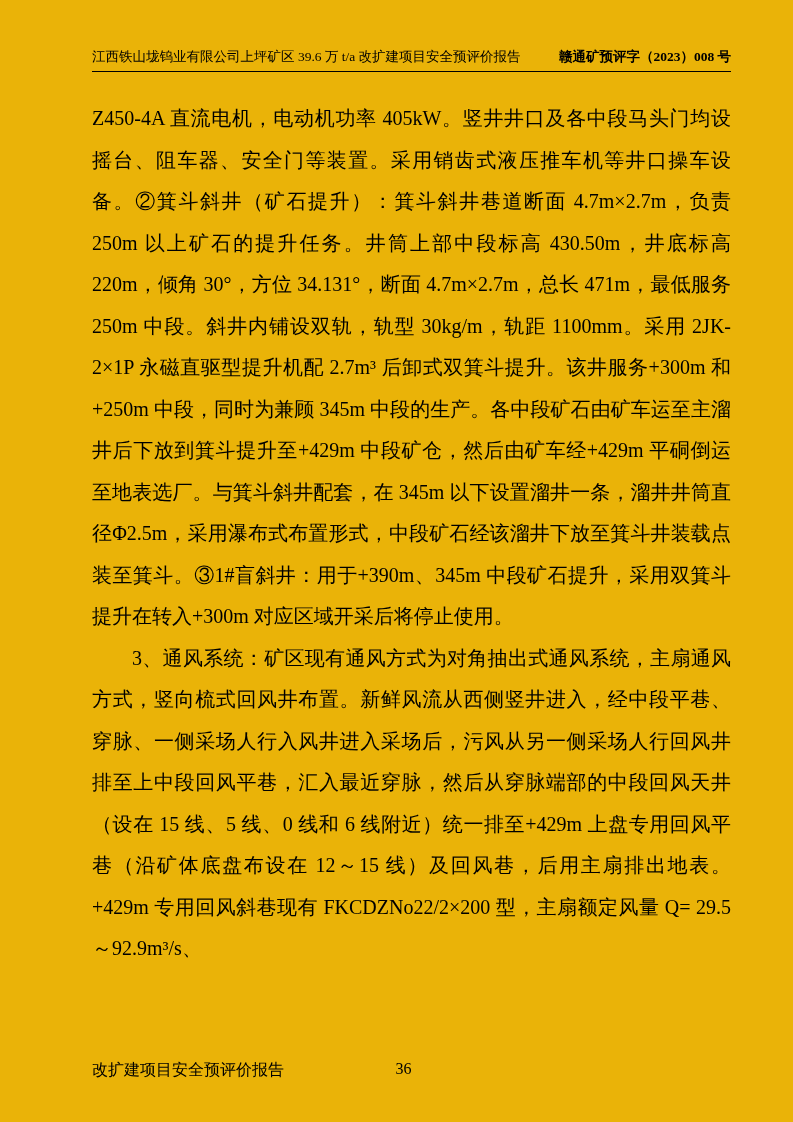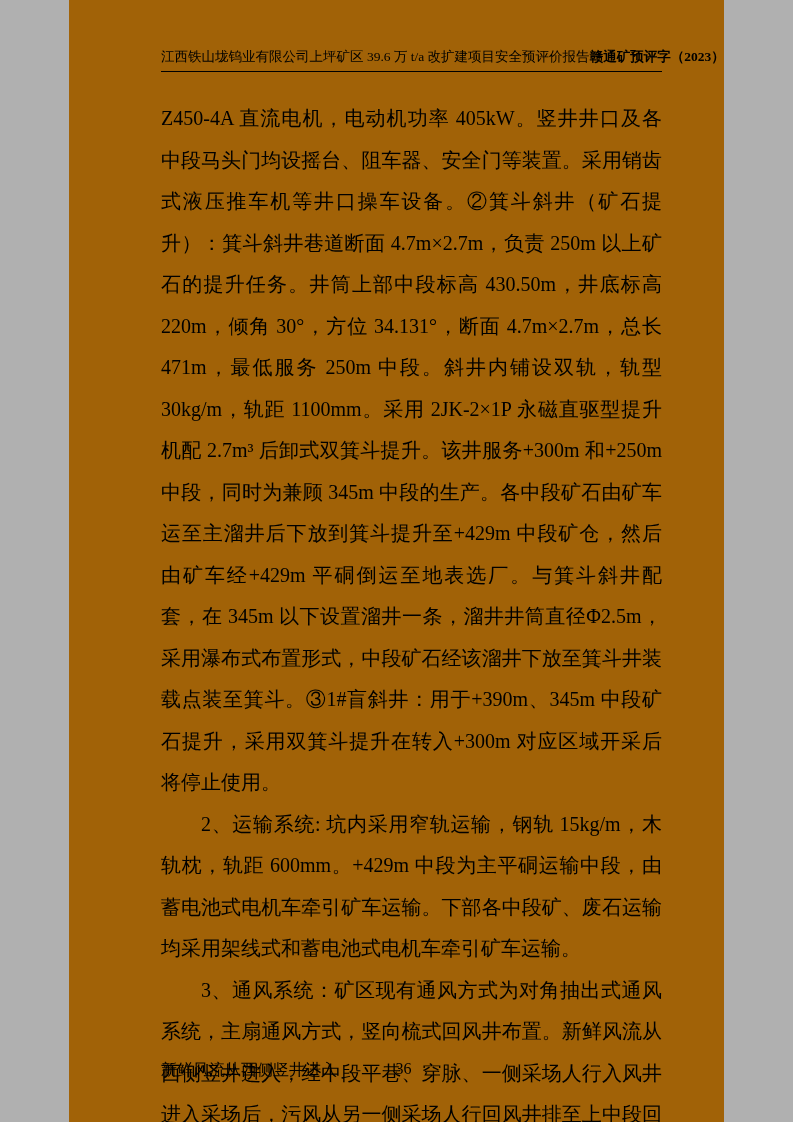--- a/index.html
+++ b/index.html
@@ -4,23 +4,23 @@
 <style>
   html, body {
     margin: 0;
     padding: 0;
     background: #b0b0b0;
   }
   body {
     font-family: "Liberation Serif", "DejaVu Serif", serif;
   }
   .page {
-    width: 655px;
+    width: 793px;
     height: 1122px;
-    background: #a16207;
+    background: #eab308;
     position: relative;
     margin: 0 auto;
     box-sizing: border-box;
     overflow: hidden;
   }
   .page-inner {
     position: absolute;
     left: 92px;
     right: 62px;
     top: 48px;
@@ -89,25 +89,24 @@
 <div class="page">
   <div class="page-inner">
 
     <div class="header">
       <div class="header-left">江西铁山垅钨业有限公司上坪矿区 39.6 万 t/a 改扩建项目安全预评价报告</div>
       <div class="header-right">赣通矿预评字（2023）008 号</div>
     </div>
 
     <div class="body-text">
       <p>Z450-4A 直流电机，电动机功率 405kW。竖井井口及各中段马头门均设摇台、阻车器、安全门等装置。采用销齿式液压推车机等井口操车设备。②箕斗斜井（矿石提升）：箕斗斜井巷道断面 4.7m×2.7m，负责 250m 以上矿石的提升任务。井筒上部中段标高 430.50m，井底标高 220m，倾角 30°，方位 34.131°，断面 4.7m×2.7m，总长 471m，最低服务 250m 中段。斜井内铺设双轨，轨型 30kg/m，轨距 1100mm。采用 2JK-2×1P 永磁直驱型提升机配 2.7m³ 后卸式双箕斗提升。该井服务+300m 和+250m 中段，同时为兼顾 345m 中段的生产。各中段矿石由矿车运至主溜井后下放到箕斗提升至+429m 中段矿仓，然后由矿车经+429m 平硐倒运至地表选厂。与箕斗斜井配套，在 345m 以下设置溜井一条，溜井井筒直径Φ2.5m，采用瀑布式布置形式，中段矿石经该溜井下放至箕斗井装载点装至箕斗。③1#盲斜井：用于+390m、345m 中段矿石提升，采用双箕斗提升在转入+300m 对应区域开采后将停止使用。</p>
-      <p class="indent-2">2、运输系统: 坑内采用窄轨运输，钢轨 15kg/m，木轨枕，轨距 600mm。+429m 中段为主平硐运输中段，由蓄电池式电机车牵引矿车运输。下部各中段矿、废石运输均采用架线式和蓄电池式电机车牵引矿车运输。</p>
       <p class="indent-2">3、通风系统：矿区现有通风方式为对角抽出式通风系统，主扇通风方式，竖向梳式回风井布置。新鲜风流从西侧竖井进入，经中段平巷、穿脉、一侧采场人行入风井进入采场后，污风从另一侧采场人行回风井排至上中段回风平巷，汇入最近穿脉，然后从穿脉端部的中段回风天井（设在 15 线、5 线、0 线和 6 线附近）统一排至+429m 上盘专用回风平巷（沿矿体底盘布设在 12～15 线）及回风巷，后用主扇排出地表。+429m 专用回风斜巷现有 FKCDZNo22/2×200 型，主扇额定风量 Q= 29.5～92.9m³/s、</p>
     </div>
 
   </div>
 
   <div class="footer">
     <div class="footer-row">
-      <div class="footer-company">新鲜风流从西侧竖井进入</div>
+      <div class="footer-company">改扩建项目安全预评价报告</div>
       <div class="footer-page">36</div>
     </div>
   </div>
 </div>
 
 </body></html>

